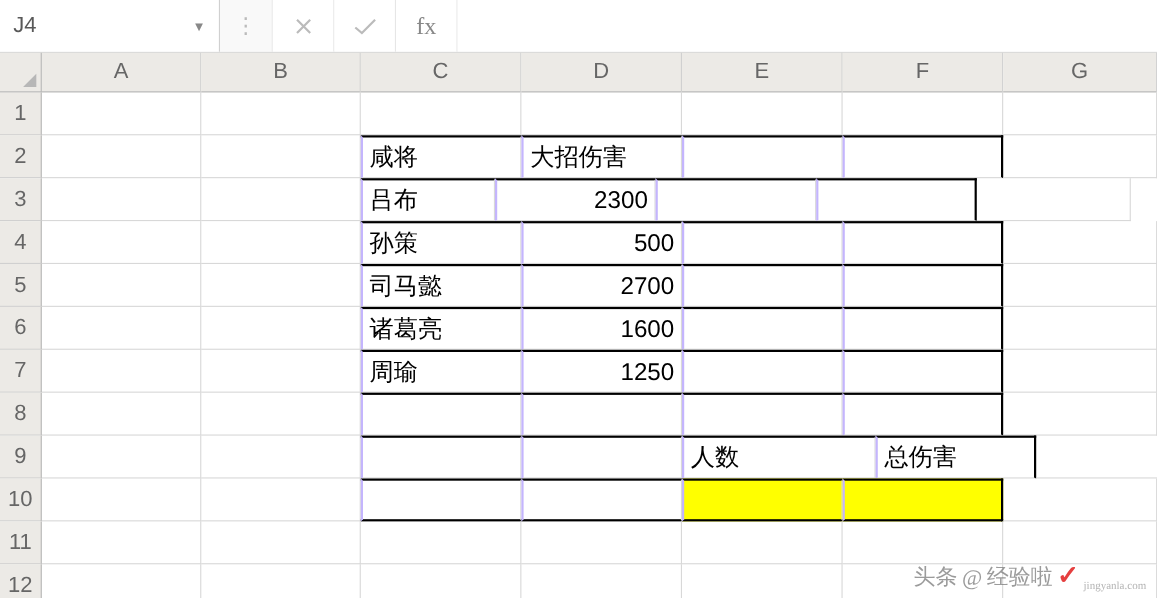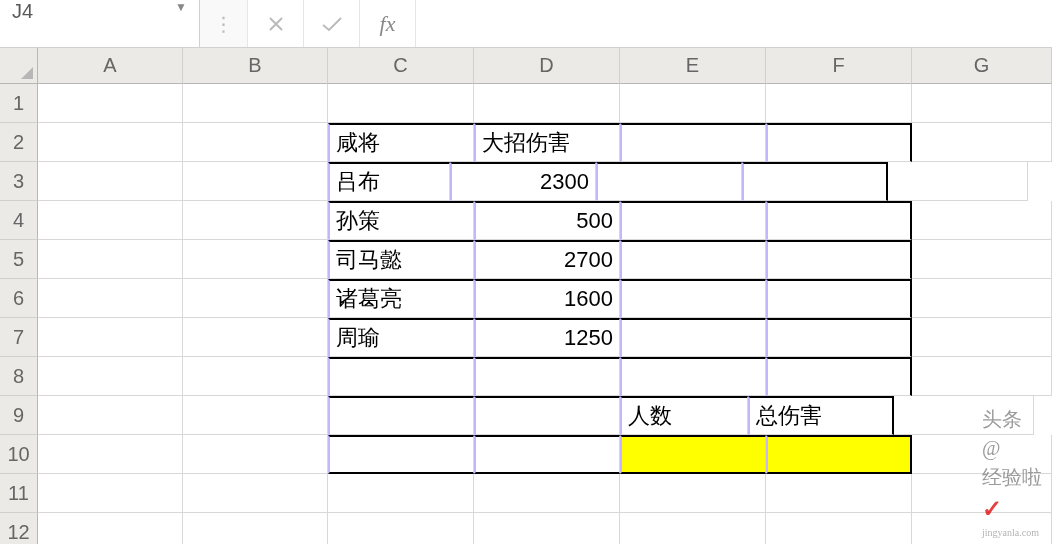--- a/index.html
+++ b/index.html
@@ -12,21 +12,21 @@
     }
     .toolbar {
       height: 48px;
       display: flex;
       align-items: center;
       border-bottom: 1px solid #d0d0d0;
       background: #f5f5f5;
     }
     .namebox-wrap {
       display: flex;
-      align-items: flex-start;
+      align-items: center;
       width: 200px;
       height: 100%;
       background: #fff;
       border-right: 1px solid #d0d0d0;
       padding: 0 12px;
       gap: 30px;
     }
     .namebox-input {
       border: none;
       outline: none;
@@ -62,21 +62,20 @@
       background: #fff;
     }
     .tb-btn svg { display: block; }
     .fx-label {
       width: 56px;
       height: 100%;
       display: flex;
       align-items: center;
       justify-content: center;
       font-family: "Times New Roman", serif;
-      font-style: italic;
       font-size: 22px;
       color: #888;
       border-right: 1px solid #e6e6e6;
       background: #fff;
     }
     .formula-bar {
       flex: 1;
       height: 100%;
       background: #fff;
       padding: 0 12px;
@@ -156,24 +155,23 @@
     .cell.b-bottom-strong { border-bottom: 2px solid #000; }
     .cell.yellow { background: #ffff00; }
     .watermark {
       position: absolute;
       right: 10px;
       bottom: 6px;
       color: #7a7a7a;
       font-size: 20px;
       font-family: "Microsoft YaHei";
       display: flex;
-      align-items: flex-start;
+      align-items: flex-end;
       gap: 4px;
       opacity: 0.75;
-      flex-direction: column;
     }
     .watermark .red-check {
       color: #d00;
       font-weight: bold;
       font-size: 24px;
     }
   </style>
 </head>
 <body>
 
@@ -298,21 +296,21 @@
           <div class="cell txt b-top b-left" style="width: 146px; height: 39px;"></div>
           <div class="cell txt b-top b-left" style="width: 146px; height: 39px;"></div>
           <div class="cell txt b-top b-left b-right-strong" style="width: 146px; height: 39px;"></div>
           <div class="cell txt " style="width: 140px; height: 39px;"></div>
         </div>
         <div class="cell-row">
           <div class="cell txt " style="width: 145px; height: 39px;"></div>
           <div class="cell txt " style="width: 145px; height: 39px;"></div>
           <div class="cell txt b-top b-left" style="width: 146px; height: 39px;"></div>
           <div class="cell txt b-top b-left" style="width: 146px; height: 39px;"></div>
-          <div class="cell txt b-top b-left" style="width: 128px; height: 39px;">人数</div>
+          <div class="cell txt b-top b-left" style="width: 176px; height: 39px;">人数</div>
           <div class="cell txt b-top b-left b-right-strong" style="width: 146px; height: 39px;">总伤害</div>
           <div class="cell txt " style="width: 140px; height: 39px;"></div>
         </div>
         <div class="cell-row">
           <div class="cell txt " style="width: 145px; height: 39px;"></div>
           <div class="cell txt " style="width: 145px; height: 39px;"></div>
           <div class="cell txt b-top b-left b-bottom-strong" style="width: 146px; height: 39px;"></div>
           <div class="cell txt b-top b-left b-bottom-strong" style="width: 146px; height: 39px;"></div>
           <div class="cell txt b-top b-left b-bottom-strong yellow" style="width: 146px; height: 39px;"></div>
           <div class="cell txt b-top b-left b-right-strong b-bottom-strong yellow" style="width: 146px; height: 39px;"></div>

